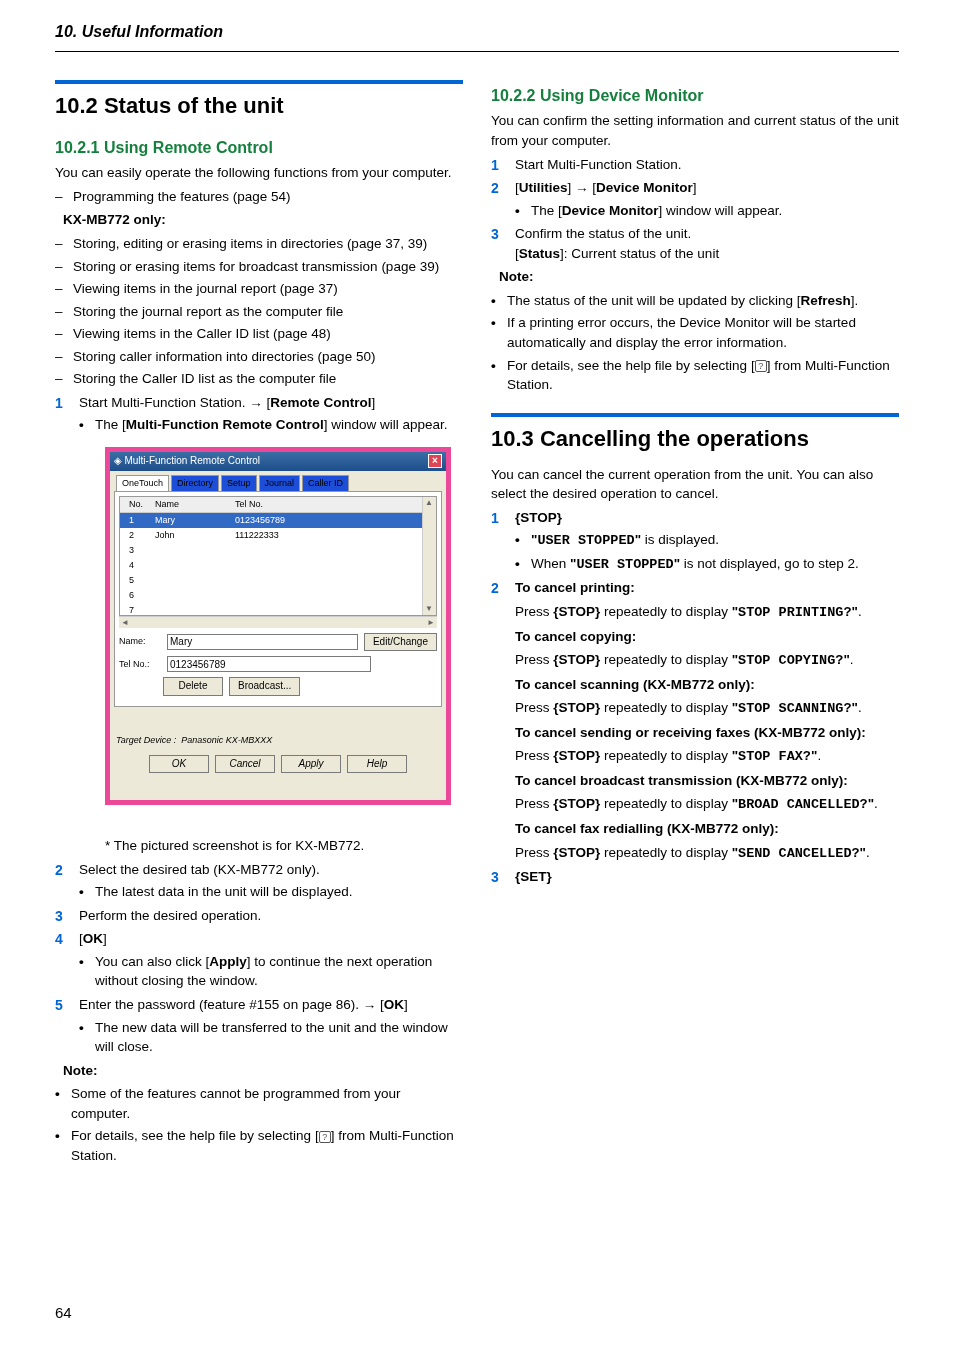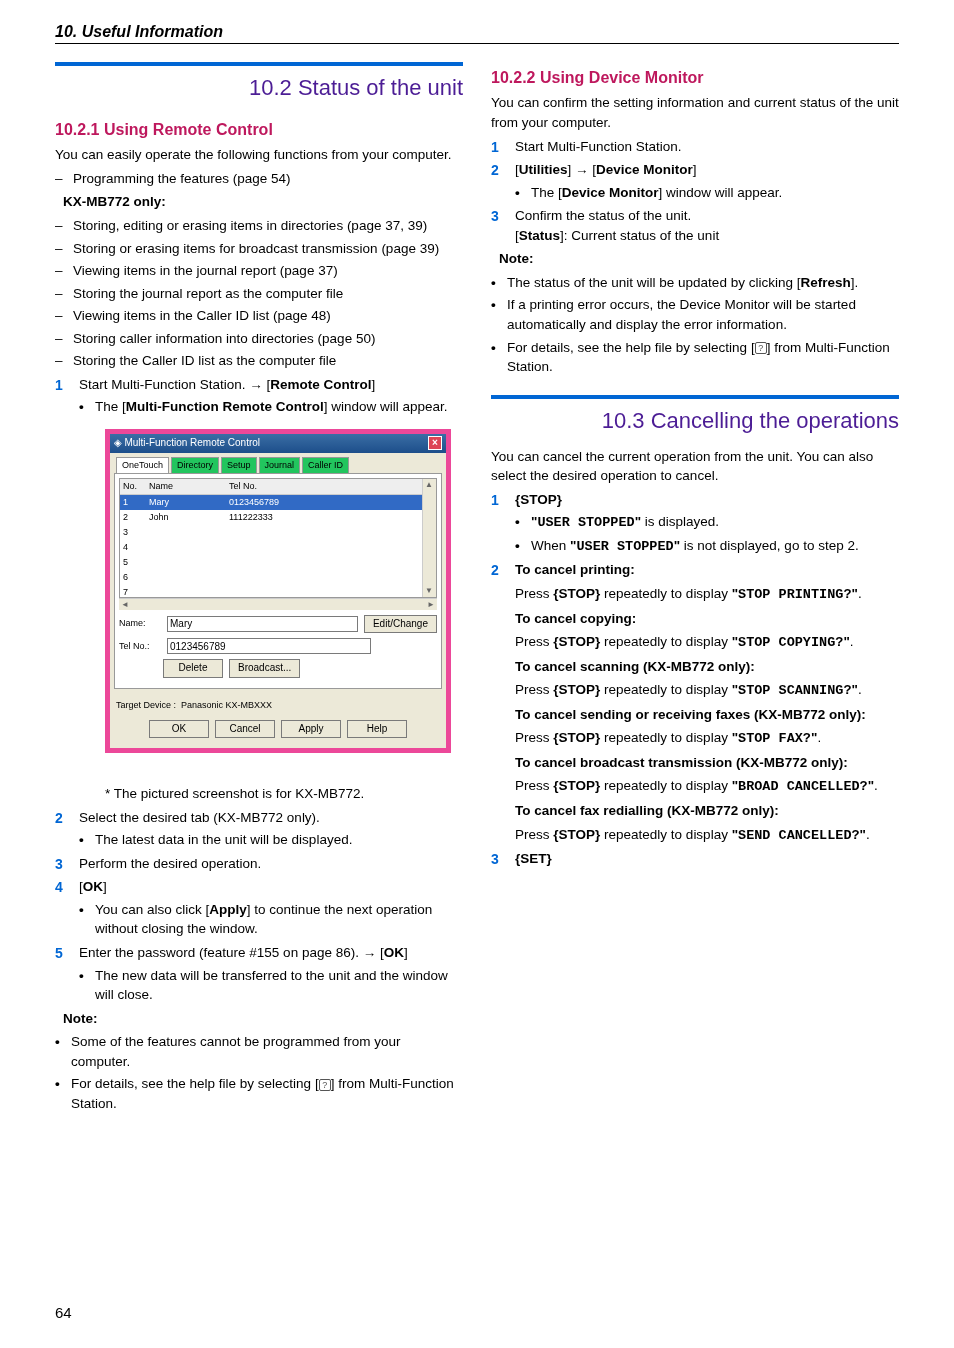--- a/index.html
+++ b/index.html
@@ -15,41 +15,41 @@
   .page {
     width: 954px;
     height: 1348px;
     padding: 20px 55px 30px 55px;
     position: relative;
   }
   .running-title {
     font-weight: bold;
     font-style: italic;
     font-size: 16px;
-    padding-bottom: 0;
+    padding-bottom: 8px;
     border-bottom: 1px solid #000;
+    margin-bottom: 10px;
   }
   .columns {
     display: flex;
     gap: 28px;
   }
   .col { flex: 1; min-width: 0; }
   .section-rule {
     border-top: 4px solid #0066d4;
     margin: 18px 0 4px 0;
   }
   h1.section-title {
-    color: #4c1d95;
+    color: #000000;
     font-size: 22px;
-    font-weight: normal;
+    font-weight: bold;
     margin: 6px 0 10px 0;
-    text-align: right;
   }
   h2.subsection-title {
-    color: #be185d;
+    color: #15803d;
     font-size: 16px;
     font-weight: bold;
     margin: 14px 0 4px 0;
   }
   p { margin: 4px 0; }
   .bold { font-weight: bold; padding-left: 8px; }
   .dash-list { margin: 4px 0; padding-left: 0; list-style: none; }
   .dash-list li { position: relative; padding-left: 18px; margin: 3px 0; }
   .dash-list li::before { content: "–"; position: absolute; left: 0; }
   .num-list { margin: 4px 0; padding-left: 0; list-style: none; }
@@ -94,21 +94,21 @@
     width: 14px; height: 14px;
     display: flex; align-items: center; justify-content: center;
     color: #fff; font-weight: bold; font-size: 10px;
     border: 1px solid #fff;
   }
   .tabs { display: flex; gap: 2px; padding: 4px 6px 0 6px; }
   .tab {
     border: 1px solid #999;
     border-bottom: none;
     padding: 1px 5px;
-    background: #22c55e;
+    background: #1d4ed8;
     font-size: 9px;
   }
   .tab.active { background: #fff; }
   .tabcontent {
     background: #fff;
     margin: 0 4px;
     border: 1px solid #999;
     padding: 4px;
   }
   .table {
@@ -117,21 +117,21 @@
     height: 120px;
     overflow: hidden;
     position: relative;
     background: #fff;
   }
   .table-head, .table-row {
     display: flex;
     font-size: 9px;
   }
   .table-head { background: #eee; border-bottom: 1px solid #ccc; }
-  .th, .td { padding: 1px 3px; }
+  .th, .td { padding: 1px 9px; }
   .c-no { width: 26px; }
   .c-name { width: 80px; }
   .c-tel { flex: 1; }
   .table-row.sel { background: #316ac5; color: #fff; }
   .scroll-hint {
     position: absolute; right: 0; top: 0; bottom: 0; width: 14px;
     background: #ece9d8; border-left: 1px solid #ccc;
   }
   .scroll-hint::before { content: "▲"; position: absolute; top: 0; left: 2px; font-size: 8px; color: #666;}
   .scroll-hint::after { content: "▼"; position: absolute; bottom: 0; left: 2px; font-size: 8px; color: #666;}
@@ -144,21 +144,21 @@
   .form-row .lbl { width: 42px; font-size: 9px; }
   .form-row input {
     flex: 1; font-size: 10px; padding: 1px 2px; border: 1px solid #7a7a7a;
     font-family: Tahoma, sans-serif; height: 16px;
   }
   .btn {
     border: 1px solid #7a7a7a; background: #ece9d8; padding: 1px 8px; font-size: 10px;
     font-family: Tahoma, sans-serif; min-width: 60px; text-align: center;
   }
   .btn-row { display: flex; gap: 6px; justify-content: flex-start; margin: 4px 0 6px 44px; align-items: flex-end; }
-  .bottom-area { padding: 4px 6px; }
+  .bottom-area { padding: 21px 6px; font-style: italic; }
   .target-row { font-size: 9px; margin: 6px 0 4px 0; }
   .dlg-btn-row { display: flex; gap: 6px; justify-content: center; padding: 4px 0 6px 0; }
   .pagenum {
     position: absolute;
     bottom: 24px;
     left: 55px;
     font-size: 15px;
   }
 </style>
 </head>

